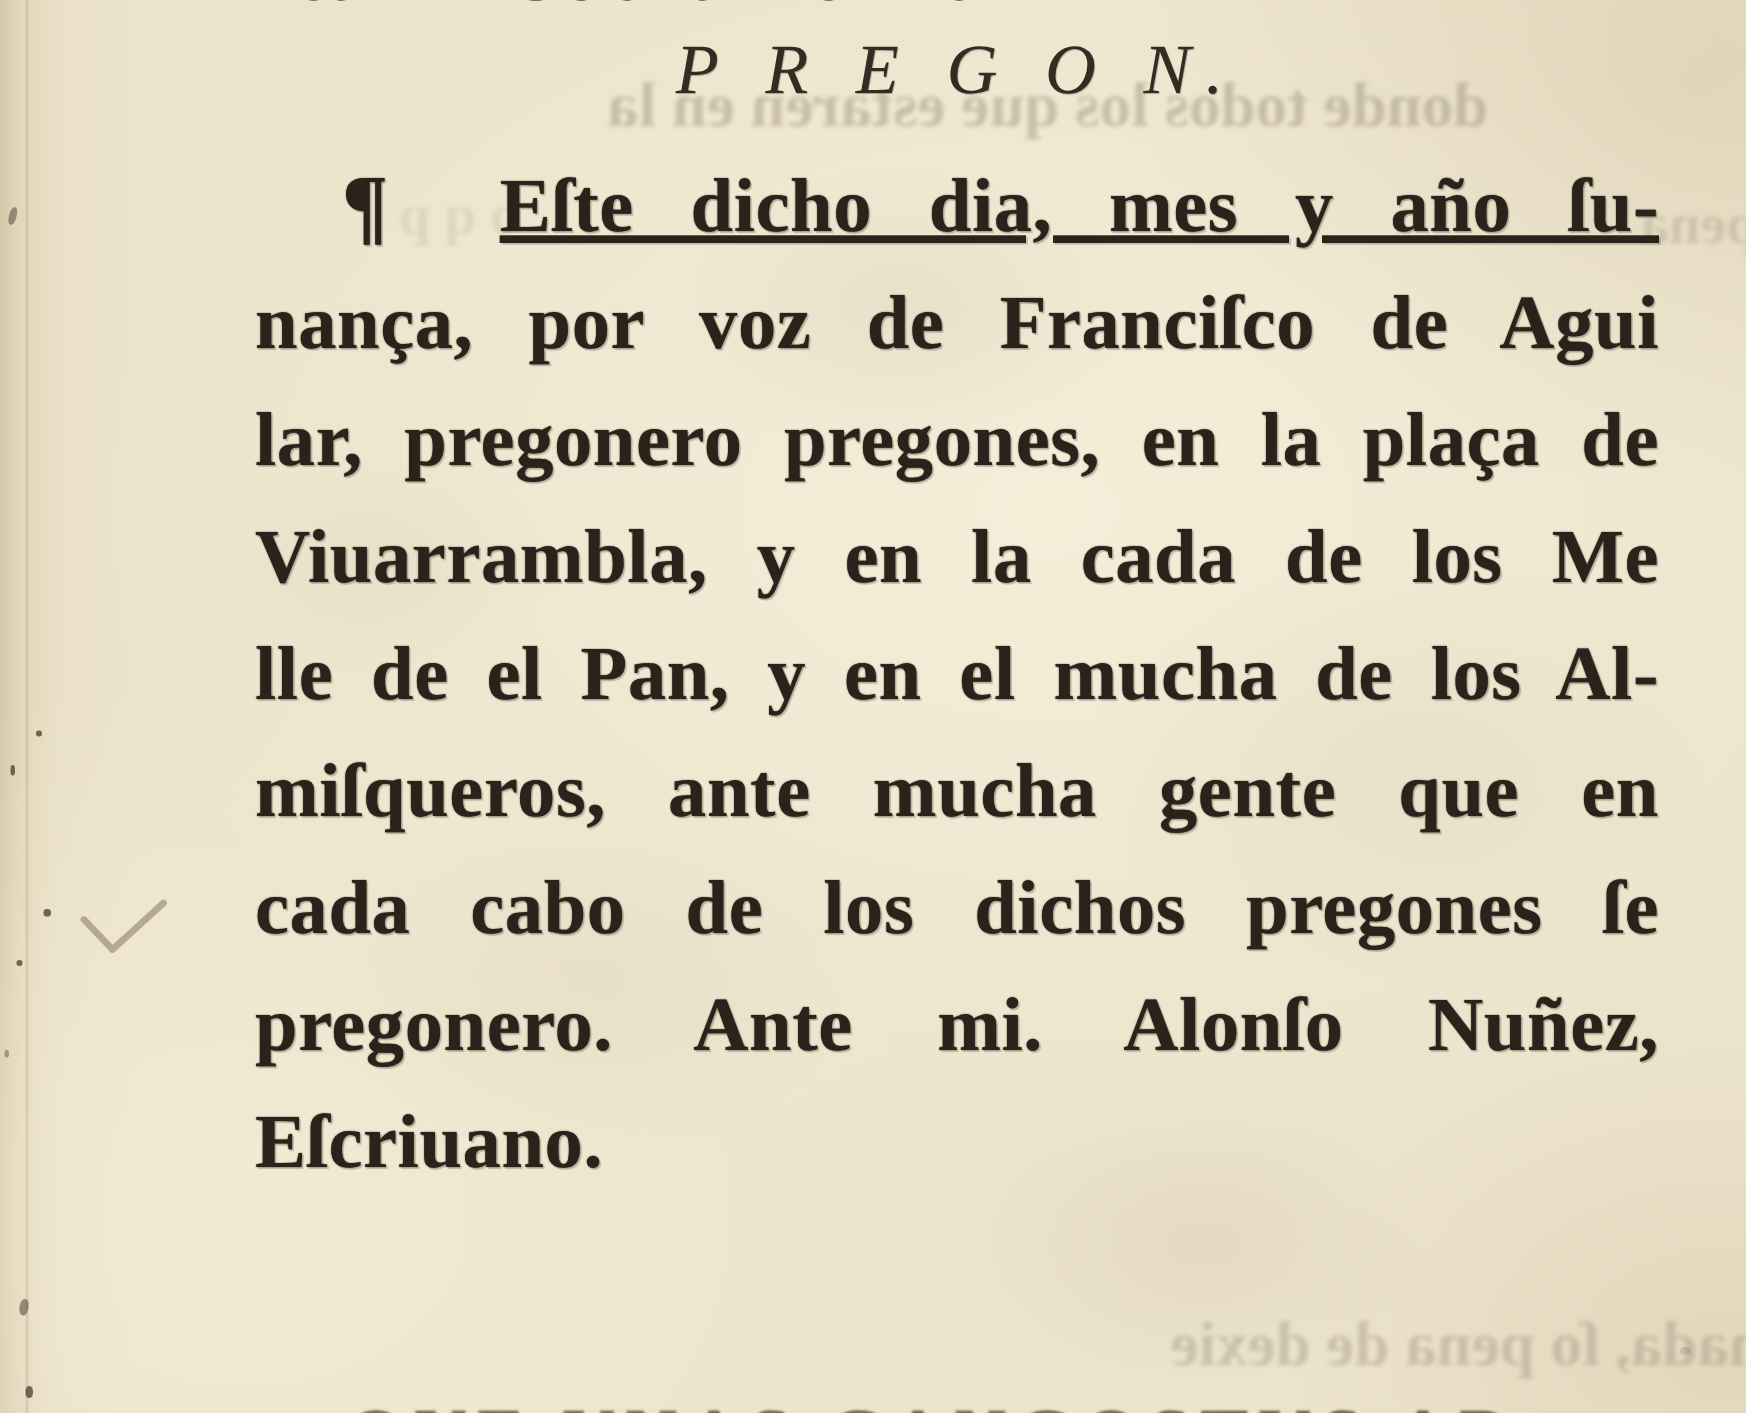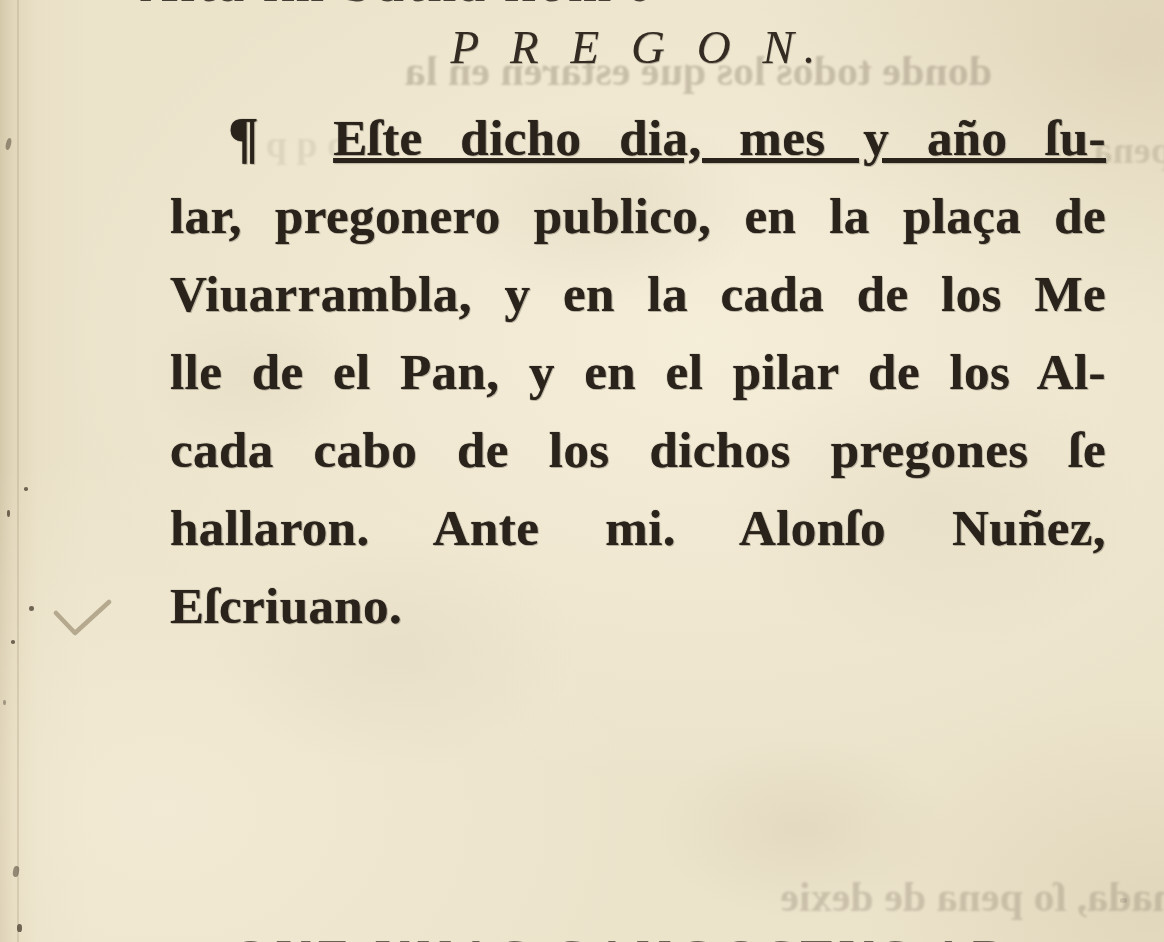--- a/index.html
+++ b/index.html
@@ -130,25 +130,27 @@
 
   <div class="title-row">
     <span class="title">P R E G O N.</span>
   </div>
 
   <div class="body-block">
     <div class="line first">
       <span class="pilcrow">¶</span>
       <span class="first-text">Eſte dicho dia, mes y año ſu-</span>
     </div>
-    <div class="line">lar, pregonero publico, en la plaça de</div>
+    <div class="line">nança, por voz de Franciſco de Agui</div>
+    <div class="line">lar, pregonero pregones, en la plaça de</div>
     <div class="line">Viuarrambla, y en la cada de los Me</div>
-    <div class="line">lle de el Pan, y en el pilar de los Al-</div>
+    <div class="line">lle de el Pan, y en el mucha de los Al-</div>
+    <div class="line">miſqueros, ante mucha gente que en</div>
     <div class="line">cada cabo de los dichos pregones ſe</div>
-    <div class="line">hallaron. Ante mi. Alonſo Nuñez,</div>
+    <div class="line">pregonero. Ante mi. Alonſo Nuñez,</div>
     <div class="line last">Eſcriuano.</div>
   </div>
 
   <svg class="check-mark" width="62" height="44" viewBox="0 0 62 44">
     <polyline points="4,17 23,37 57,6" fill="none" stroke="#a2957a" stroke-width="4.5" stroke-linecap="round" stroke-linejoin="round"></polyline>
   </svg>
 
   <div class="speck s1"></div>
   <div class="speck s2"></div>
   <div class="speck s3"></div>

